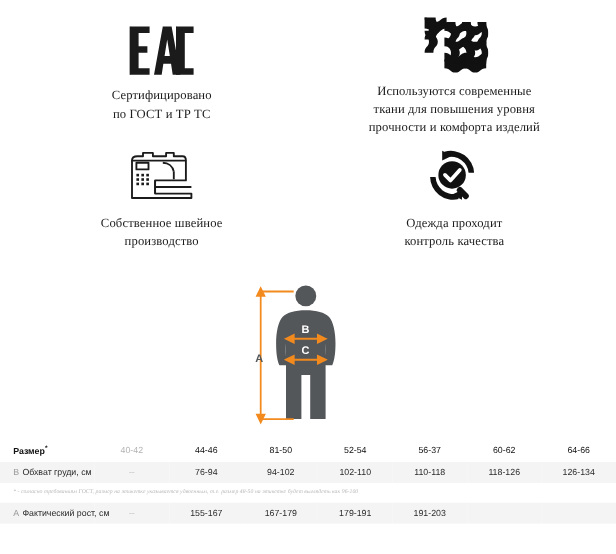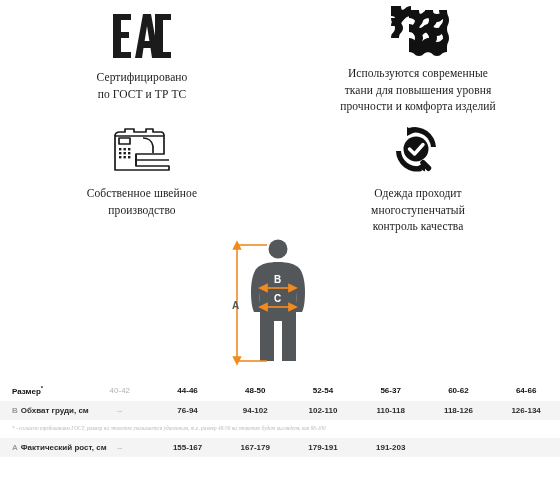--- a/index.html
+++ b/index.html
@@ -11,21 +11,21 @@
     color: #1a1a1a;
     overflow: hidden;
     position: relative;
   }
 
   
   .features {
     display: grid;
     grid-template-columns: 1fr 1fr;
     grid-template-rows: 112px 115px;
-    padding: 4px;
+    padding: 14px;
   }
   .feature {
     display: flex;
     flex-direction: column;
     align-items: center;
     justify-content: flex-start;
   }
   .feature-icon {
     height: 52px;
     display: flex;
@@ -59,38 +59,38 @@
 
   
   .tables { padding: 0 0 0 0; }
   table {
     width: 100%;
     border-collapse: collapse;
     font-family: "Liberation Sans", "DejaVu Sans", sans-serif;
   }
   table.sizes { table-layout: fixed; }
   td, th {
-    font-weight: bold;
+    font-weight: normal;
     text-align: center;
     font-size: 8px;
     color: #2b2b2b;
     padding: 5px 2px;
     white-space: nowrap;
   }
   th { font-size: 8px; }
   .row-head { background: #ffffff; }
   .row-alt { background: #f4f4f4; }
   .row-plain { background: #ffffff; }
   .th-label, .td-label {
     text-align: left;
     padding-left: 12px;
     width: 86px;
   }
   .th-label { font-weight: bold; font-size: 8px; color: #111; }
-  .colhead { font-weight: bold; color: #111; }
+  .colhead { font-weight: normal; color: #111; }
   .colhead.muted { font-weight: normal; color: #b3b3b3; }
   .cell-muted { color: #c3c3c3; }
   .letter { color: #9a9a9a; padding-right: 3px; font-size: 8px; }
   .sup { font-size: 6px; vertical-align: super; }
   .footnote {
     font-family: "Liberation Serif", "DejaVu Serif", serif;
     font-style: italic;
     font-size: 5.2px;
     color: #b9b9b9;
     padding: 5px 0 7px 12px;
@@ -195,21 +195,20 @@
           <path d="M7 26 A21 21 0 0 0 33 46 L31 41 A16 16 0 0 1 12 26 Z"></path>
           <path d="M36 46.5 L27 42 L36 37.5 Z"></path>
           <circle cx="27" cy="24" r="12.5"></circle>
           <rect x="34" y="34" width="5.5" height="13" rx="2.2" transform="rotate(-45 36.7 40.5)"></rect>
         </g>
         <path d="M20.5 24 L25.5 29 L34 19.5" fill="none" stroke="#ffffff" stroke-width="3.4" stroke-linecap="round" stroke-linejoin="round"></path>
       </svg>
     </div>
     <div class="feature-text">
       <div>Одежда проходит</div>
-      <div>многоступенчатый</div>
       <div>контроль качества</div>
     </div>
   </div>
 </div>
 
 <div class="figure-wrap">
   <div class="figure-inner">
     <svg width="120" height="135" viewBox="0 0 120 135">
 
       <g fill="#54575a">
@@ -244,21 +243,21 @@
 </div>
 
 <div class="tables">
 
   <table class="sizes">
     <tbody>
         <tr class="row-head">
       <th class="th-label"><span>Размер</span><span class="sup">*</span></th>
       <th class="colhead muted">40-42</th>
       <th class="colhead">44-46</th>
-      <th class="colhead">48-50</th>
+      <th class="colhead">81-50</th>
       <th class="colhead">52-54</th>
       <th class="colhead">56-37</th>
       <th class="colhead">60-62</th>
       <th class="colhead">64-66</th>
     </tr>
     <tr class="row-alt">
       <td class="td-label"><span class="letter">B</span><span>Обхват груди, см</span></td>
       <td class="cell-muted">--</td>
       <td>76-94</td>
       <td>94-102</td>

